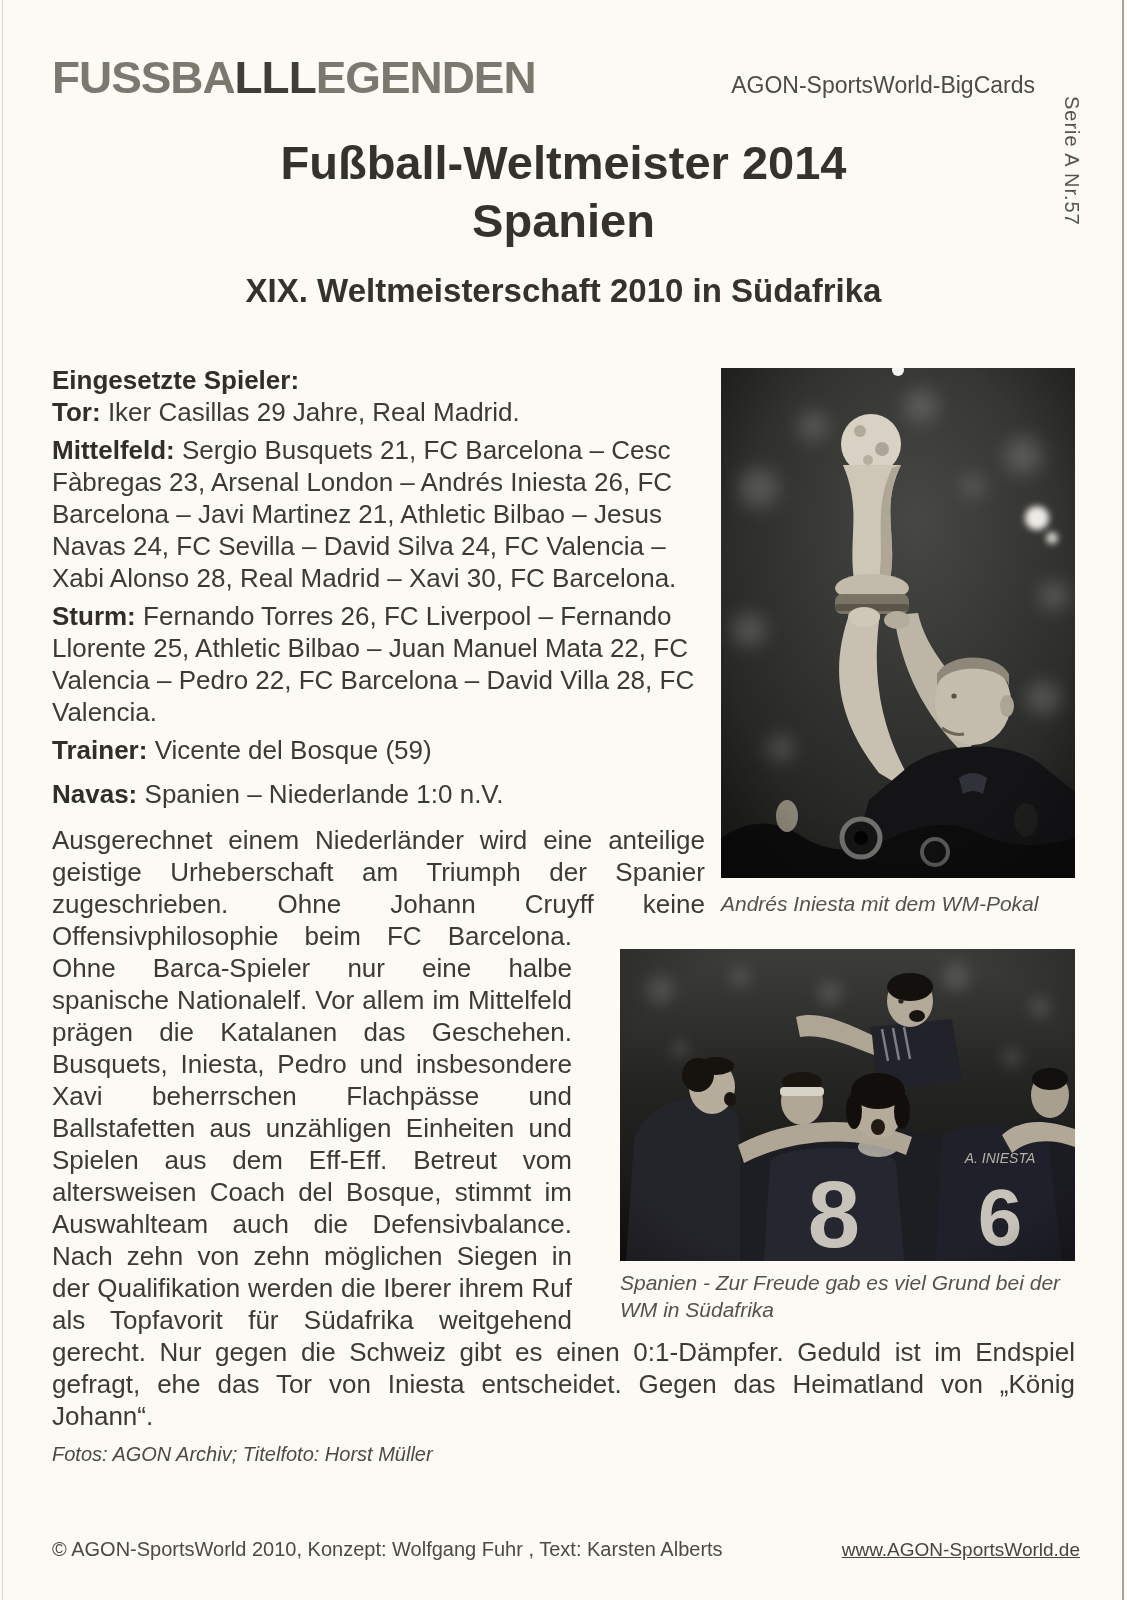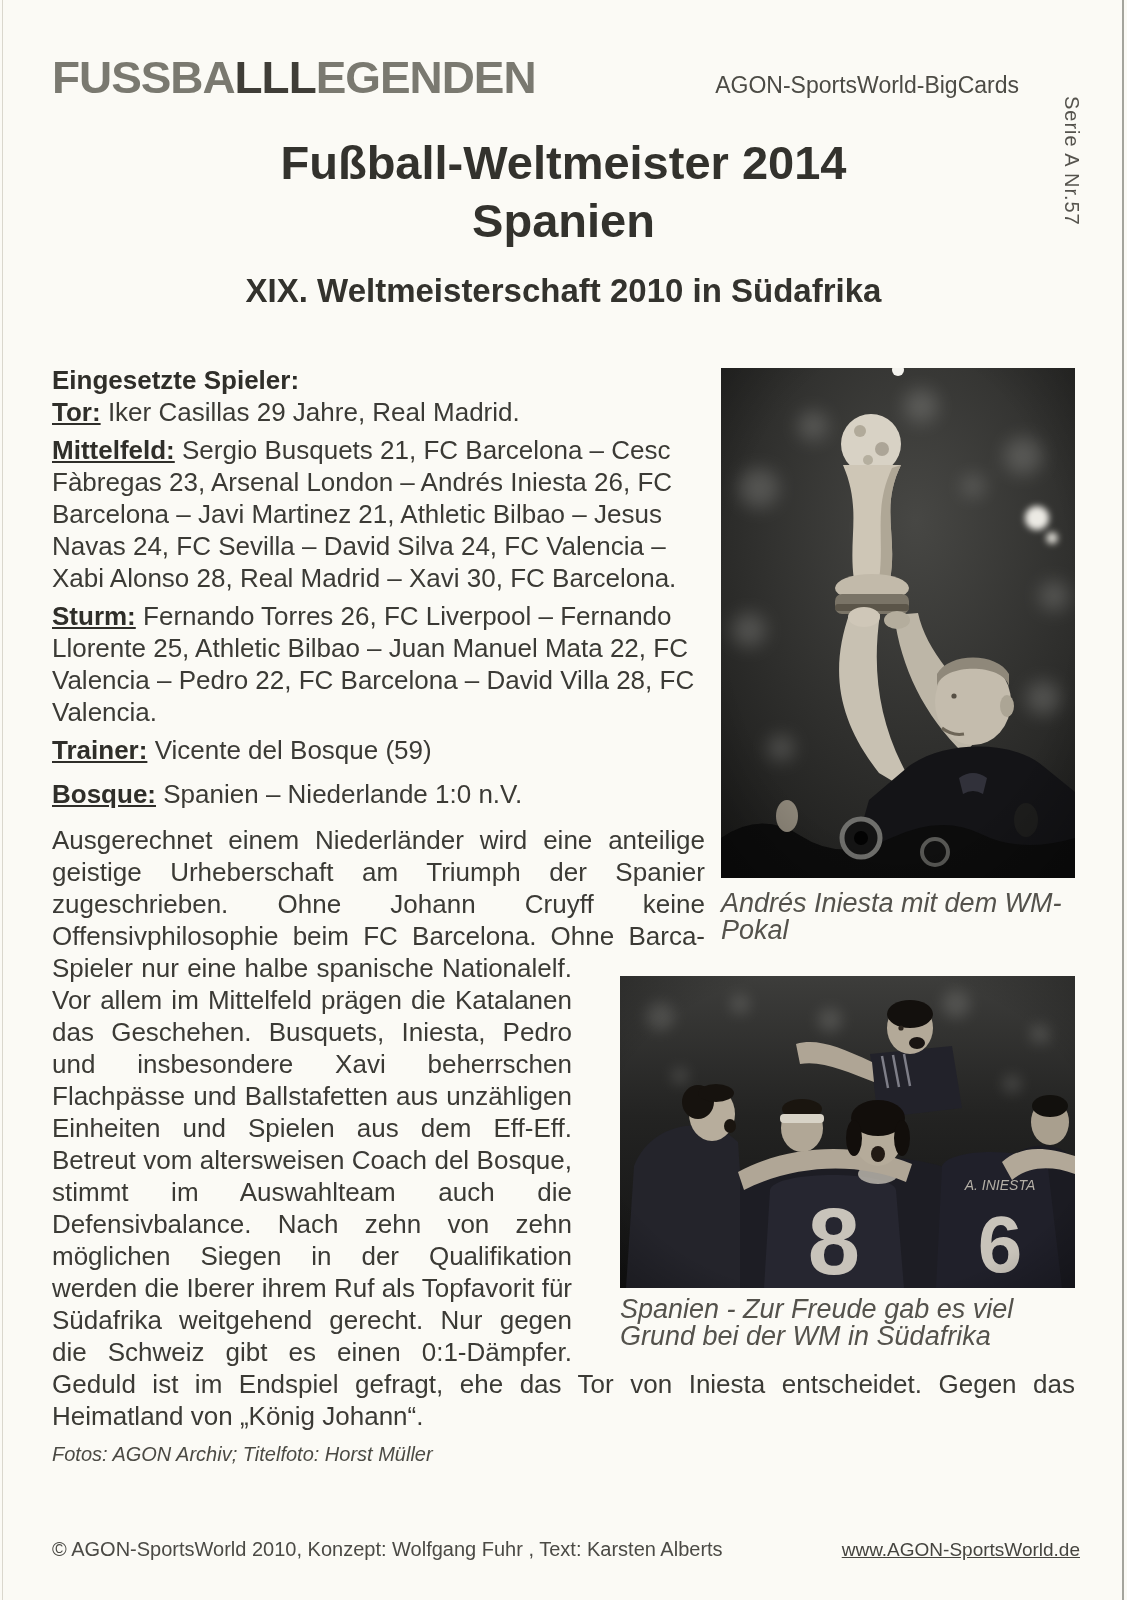--- a/index.html
+++ b/index.html
@@ -35,21 +35,21 @@
     letter-spacing: -1px;
     color: #7a7970;
     line-height: 52px;
     transform: scaleX(1.02);
     transform-origin: left;
     white-space: nowrap;
   }
   .logo .logo-dark { color: #3f3d37; }
   .brand {
     position: absolute;
-    top: 72px; right: 108px;
+    top: 72px; right: 92px;
     font-size: 23px;
     color: #4c4b45;
   }
   .serie {
     position: absolute;
     top: 96px; right: 44px;
     writing-mode: vertical-rl;
     font-size: 20px;
     letter-spacing: 1px;
     color: #55534d;
@@ -72,21 +72,21 @@
   }
 
   
   .content {
     margin-top: 54px;
     font-size: 26px;
     line-height: 32px;
   }
   .content p { margin: 0 0 6px 0; }
   .players-heading { font-weight: bold; color: #2f2e29; margin-bottom: 0 !important; }
-  .entry b { color: #2f2e29; margin-right: 0.28em; text-decoration: underline; }
+  .entry b { color: #2f2e29; margin-right: 0.28em; }
   .entry-trainer { margin-top: 4px !important; margin-bottom: 12px !important; }
   .entry-finale { margin-bottom: 14px !important; }
   .body-par {
     text-align: justify;
     hyphens: auto;
     -webkit-hyphens: auto;
   }
   .fotos-credit {
     font-style: italic;
     font-size: 20px;
@@ -104,21 +104,21 @@
   .fig2 {
     float: right;
     clear: right;
     width: 455px;
     margin: 16px 0 10px 16px;
     padding-left: 32px;
   }
   figure svg { display: block; }
   figcaption {
     font-style: italic;
-    font-size: 27px;
+    font-size: 21px;
     line-height: 27px;
     color: #54524c;
     margin-top: 12px;
   }
   .fig2 figcaption { margin-top: 8px; }
 
   
   .footer {
     position: absolute;
     left: 52px; right: 47px; top: 1538px;
@@ -301,21 +301,21 @@
         <rect width="455" height="312" fill="url(#p2vig)"></rect>
       </svg>
       <figcaption>Spanien - Zur Freude gab es viel Grund bei der WM in Südafrika</figcaption>
     </figure>
 
     <p class="players-heading">Eingesetzte Spieler:</p>
     <p class="entry"><b>Tor:</b><span>Iker Casillas 29 Jahre, Real Madrid.</span></p>
     <p class="entry"><b>Mittelfeld:</b><span>Sergio Busquets 21, FC Barcelona – Cesc Fàbregas 23, Arsenal London – Andrés Iniesta 26, FC Barcelona – Javi Martinez 21, Athletic Bilbao – Jesus Navas 24, FC Sevilla – David Silva 24, FC Valencia – Xabi Alonso 28, Real Madrid – Xavi 30, FC Barcelona.</span></p>
     <p class="entry"><b>Sturm:</b><span>Fernando Torres 26, FC Liverpool – Fernando Llorente 25, Athletic Bilbao – Juan Manuel Mata 22, FC Valencia – Pedro 22, FC Barcelona – David Villa 28, FC Valencia.</span></p>
     <p class="entry entry-trainer"><b>Trainer:</b><span>Vicente del Bosque (59)</span></p>
-    <p class="entry entry-finale"><b>Bosque:</b><span>Spanien – Niederlande 1:0 n.V.</span></p>
+    <p class="entry entry-finale"><b>Navas:</b><span>Spanien – Niederlande 1:0 n.V.</span></p>
 
     <p class="body-par">Ausgerechnet einem Niederländer wird eine anteilige geistige Urheberschaft am Triumph der Spanier zugeschrieben. Ohne Johann Cruyff keine Offensivphilosophie beim FC Barcelona. Ohne Barca-Spieler nur eine halbe spanische Nationalelf. Vor allem im Mittelfeld prägen die Katalanen das Geschehen. Busquets, Iniesta, Pedro und insbesondere Xavi beherrschen Flachpässe und Ballstafetten aus unzähligen Einheiten und Spielen aus dem Eff-Eff. Betreut vom altersweisen Coach del Bosque, stimmt im Auswahlteam auch die Defensivbalance. Nach zehn von zehn möglichen Siegen in der Qualifikation werden die Iberer ihrem Ruf als Topfavorit für Südafrika weitgehend gerecht. Nur gegen die Schweiz gibt es einen 0:1-Dämpfer. Geduld ist im Endspiel gefragt, ehe das Tor von Iniesta entscheidet. Gegen das Heimatland von „König Johann“.</p>
     <p class="fotos-credit">Fotos:  AGON Archiv; Titelfoto: Horst Müller</p>
   </div>
 
   <div class="footer">
     <span class="copyright">© AGON-SportsWorld 2010, Konzept: Wolfgang Fuhr , Text: Karsten Alberts</span>
     <span class="website">www.AGON-SportsWorld.de</span>
   </div>
 </div>

